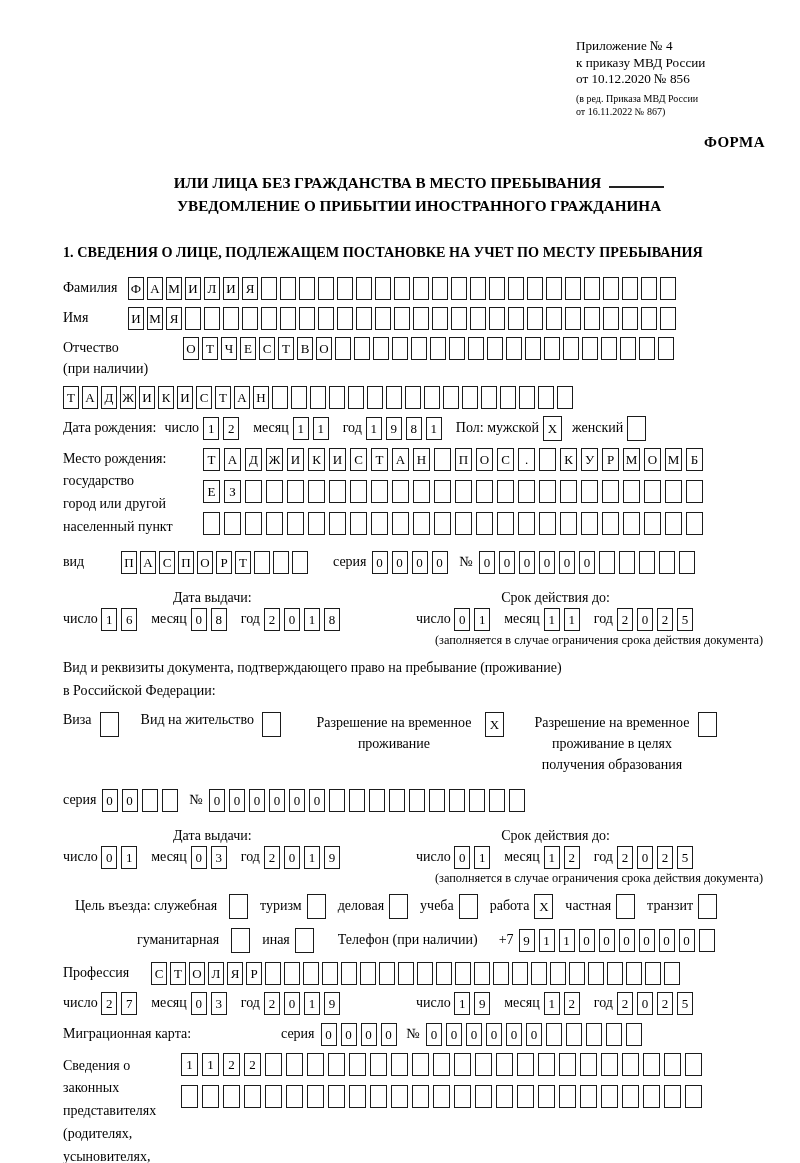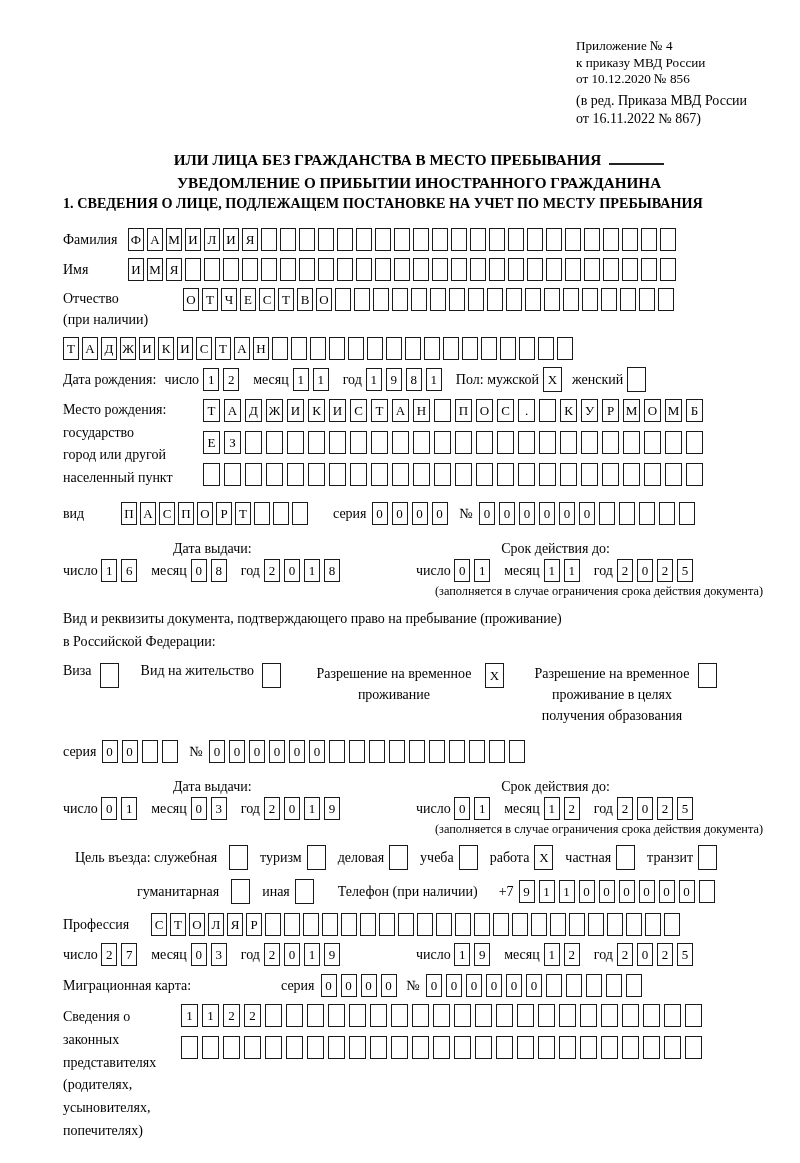--- a/index.html
+++ b/index.html
@@ -5,28 +5,28 @@
   html,body { margin:0; padding:0; }
   body {
     width:800px; height:1163px; background:#ffffff; color:#000;
     font-family:"Liberation Serif","DejaVu Serif",serif; font-size:14px;
     overflow:hidden;
   }
   .page { box-sizing:border-box; width:800px; height:1163px; padding:38px 25px 16px 63px; }
 
   
   .appendix { margin-left:513px; width:200px; line-height:1.25; font-size:13.2px; }
-  .appendix .amend { font-size:14px; margin-top:4px; line-height:1.3; }
+  .appendix .amend { font-size:10px; margin-top:4px; line-height:1.3; }
   .forma { text-align:right; font-weight:bold; font-size:15px; margin:16px 10px 0 0; letter-spacing:.5px; }
 
   
   .title { text-align:center; font-weight:bold; font-size:15.2px; line-height:1.55; margin-top:20px; }
   .uline { display:inline-block; width:55px; border-bottom:2px solid #222; height:13px; margin-left:8px; }
 
-  .sect { font-weight:bold; font-size:14.2px; margin-bottom:16px; }
+  .sect { font-weight:bold; font-size:14.2px; margin-top:26px; margin-bottom:16px; }
 
   
   .boxes { display:inline-flex; flex-wrap:nowrap; }
   .cb {
     display:inline-flex; align-items:center; justify-content:center; flex:none;
     width:14px; height:21px; border:1.7px solid #1b1b1b; margin-right:3px;
     font-size:13px; line-height:1;
   }
   .w .cb { width:15px; margin-right:4px; }       
   .dt .cb { margin-right:4px; }                  
@@ -96,20 +96,21 @@
 
   <div class="appendix">
     <div>Приложение № 4</div>
     <div>к приказу МВД России</div>
     <div>от 10.12.2020 № 856</div>
     <div class="amend">
       <div>(в ред. Приказа МВД России</div>
       <div>от 16.11.2022 № 867)</div>
     </div>
   </div>
+  <div class="forma">ФОРМА</div>
 
   <div class="title">
     <div><span>ИЛИ ЛИЦА БЕЗ ГРАЖДАНСТВА В МЕСТО ПРЕБЫВАНИЯ</span><span class="uline"></span></div>
     <div>УВЕДОМЛЕНИЕ О ПРИБЫТИИ ИНОСТРАННОГО ГРАЖДАНИНА</div>
   </div>
 
   <div class="sect">1. СВЕДЕНИЯ О ЛИЦЕ, ПОДЛЕЖАЩЕМ ПОСТАНОВКЕ НА УЧЕТ ПО МЕСТУ ПРЕБЫВАНИЯ</div>
 
   <div class="row" id="row-surname">
     <span class="lbl">Фамилия</span>

